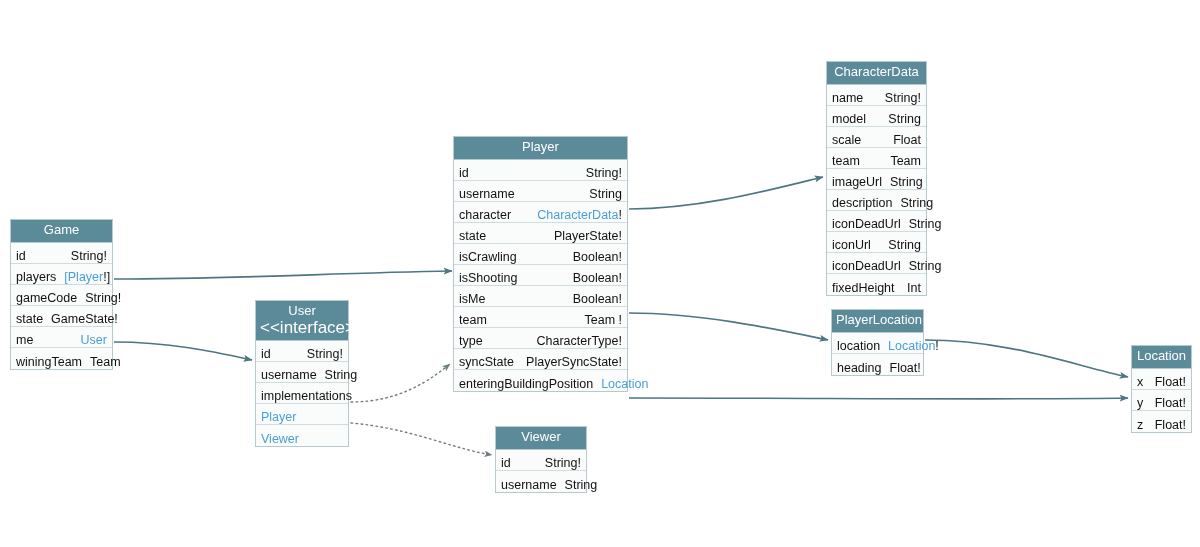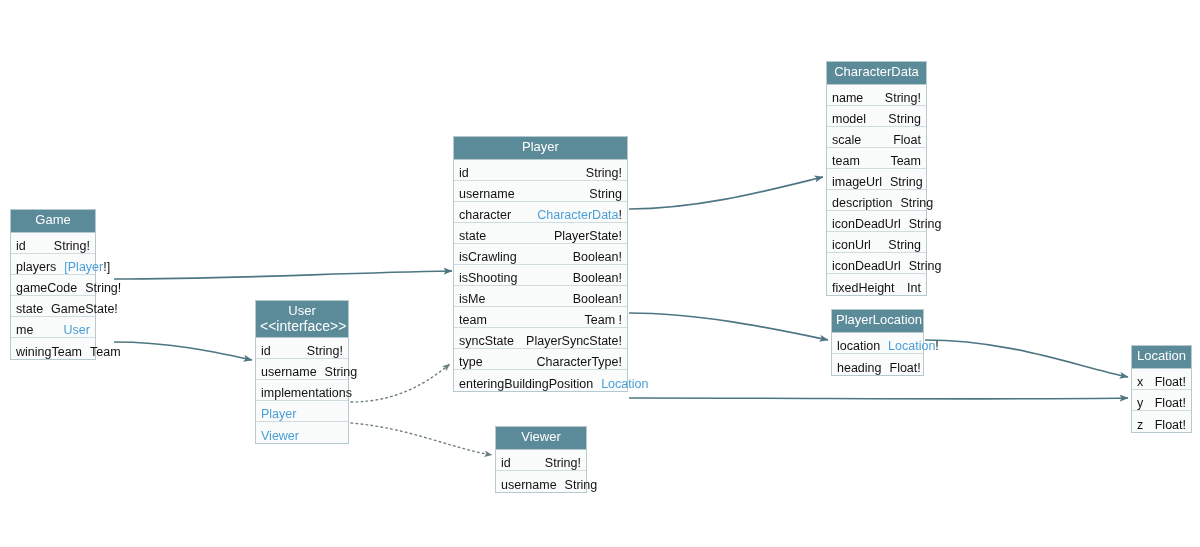--- a/index.html
+++ b/index.html
@@ -35,21 +35,21 @@
     color: #ffffff;
     text-align: center;
     font-size: 13px;
     line-height: 1.12;
     padding: 3px 4px 4px 4px;
     box-sizing: border-box;
     border-bottom: 1px solid #b5c9cf;
   }
   .entity-header .iface {
     display: block;
-    font-size: 14px;
+    font-size: 17px;
     line-height: 1.05;
   }
   .row {
     display: flex;
     align-items: flex-end;
     justify-content: space-between;
     box-sizing: border-box;
     height: 21px;
     padding: 0 5px;
     font-size: 12.5px;
@@ -89,21 +89,21 @@
         <path d="M 629,209 C 700,209 770,190 823,177" fill="none" stroke="#4d7683" stroke-width="1.7" marker-end="url(#arrowhead)"></path>
         <path d="M 629,313 C 700,313 775,329 828,340" fill="none" stroke="#4d7683" stroke-width="1.7" marker-end="url(#arrowhead)"></path>
         <path d="M 925,340 C 1010,340 1075,366 1128,377" fill="none" stroke="#4d7683" stroke-width="1.7" marker-end="url(#arrowhead)"></path>
         <path d="M 629,398 C 820,398 1020,400 1128,398" fill="none" stroke="#4d7683" stroke-width="1.7" marker-end="url(#arrowhead)"></path>
         <path d="M 351,402 C 400,402 430,380 450,364" fill="none" stroke="#6e7d80" stroke-width="1.4" stroke-dasharray="1.6 3.4" stroke-linecap="round" marker-end="url(#arrowhead-dot)"></path>
         <path d="M 351,423 C 410,428 450,448 492,455" fill="none" stroke="#6e7d80" stroke-width="1.4" stroke-dasharray="1.6 3.4" stroke-linecap="round" marker-end="url(#arrowhead-dot)"></path>
       </g>
   </svg>
 
   <div id="entities-root">
-      <div class="entity" style="left: 10px; top: 209px; width: 86px;">
+      <div class="entity" style="left: 10px; top: 219px; width: 103px;">
         <div class="entity-header"><span>Game</span></div>
         <div class="row">
           <span class="fname">id</span>
           <span class="ftype">String!</span>
         </div>
         <div class="row">
           <span class="fname">players</span>
           <span class="ftype link"><span>[Player</span><span class="bang">!]</span></span>
         </div>
         <div class="row">
@@ -171,28 +171,28 @@
         </div>
         <div class="row">
           <span class="fname">isMe</span>
           <span class="ftype">Boolean!</span>
         </div>
         <div class="row">
           <span class="fname">team</span>
           <span class="ftype">Team !</span>
         </div>
         <div class="row">
+          <span class="fname">type</span>
+          <span class="ftype">CharacterType!</span>
+        </div>
+        <div class="row">
           <span class="fname">syncState</span>
           <span class="ftype">PlayerSyncState!</span>
         </div>
         <div class="row">
-          <span class="fname">type</span>
-          <span class="ftype">CharacterType!</span>
-        </div>
-        <div class="row">
           <span class="fname">enteringBuildingPosition</span>
           <span class="ftype link"><span>Location</span></span>
         </div>
       </div>
       <div class="entity" style="left: 495px; top: 426px; width: 92px;">
         <div class="entity-header"><span>Viewer</span></div>
         <div class="row">
           <span class="fname">id</span>
           <span class="ftype">String!</span>
         </div>

